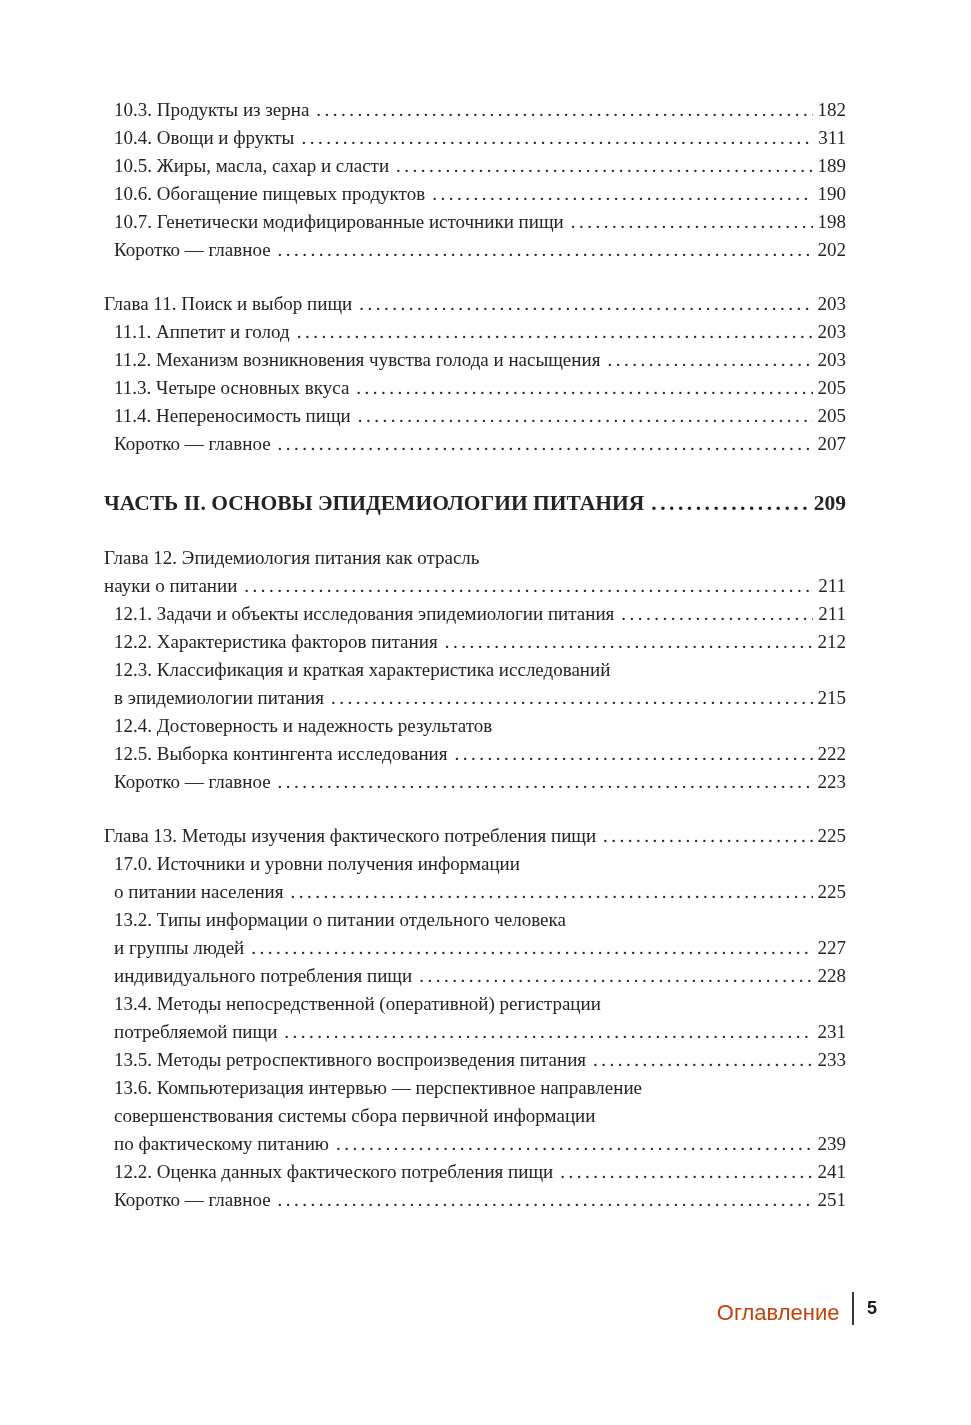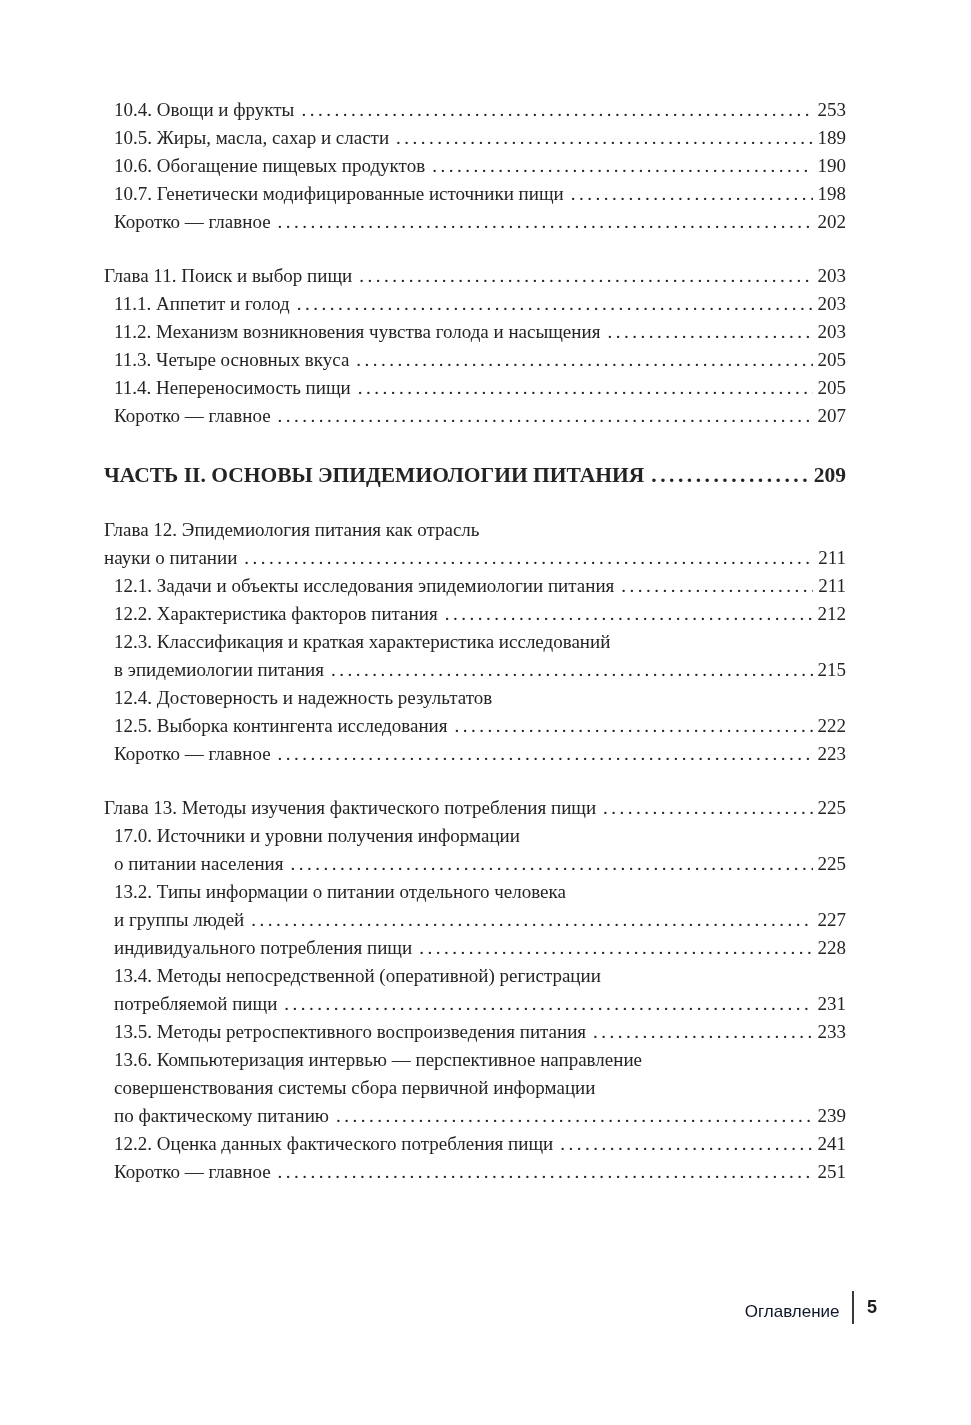--- a/index.html
+++ b/index.html
@@ -46,39 +46,46 @@
   }
   .page-num { flex: 0 0 auto; white-space: nowrap; }
   .footer {
     position: absolute;
     top: 1291px;
     right: 94px;
     display: flex;
     align-items: center;
     font-family: "Liberation Sans", "DejaVu Sans", sans-serif;
   }
-  .footer-label { font-size: 17px; color: #0f172a; margin-top: 9px; }
+  .footer-label { font-size: 22px; color: #c2410c; margin-top: 9px; }
   .footer-divider {
     width: 1.5px; height: 33px;
     background: #3a3a3a;
     margin: 0 13px;
   }
   .footer-page { font-size: 18px; font-weight: bold; color: #1e1e1e; }
 </style>
 </head>
 <body>
 
 <div class="page">
 
   <div class="toc">
       <div class="toc-entry style-item">
         <div class="toc-line last">
+          <span class="toc-text">10.3. Продукты из зерна</span>
+          <span class="dots"></span>
+          <span class="page-num">182</span>
+        </div>
+      </div>
+      <div class="toc-entry style-item">
+        <div class="toc-line last">
           <span class="toc-text">10.4. Овощи и фрукты</span>
           <span class="dots"></span>
-          <span class="page-num">253</span>
+          <span class="page-num">311</span>
         </div>
       </div>
       <div class="toc-entry style-item">
         <div class="toc-line last">
           <span class="toc-text">10.5. Жиры, масла, сахар и сласти</span>
           <span class="dots"></span>
           <span class="page-num">189</span>
         </div>
       </div>
       <div class="toc-entry style-item">

